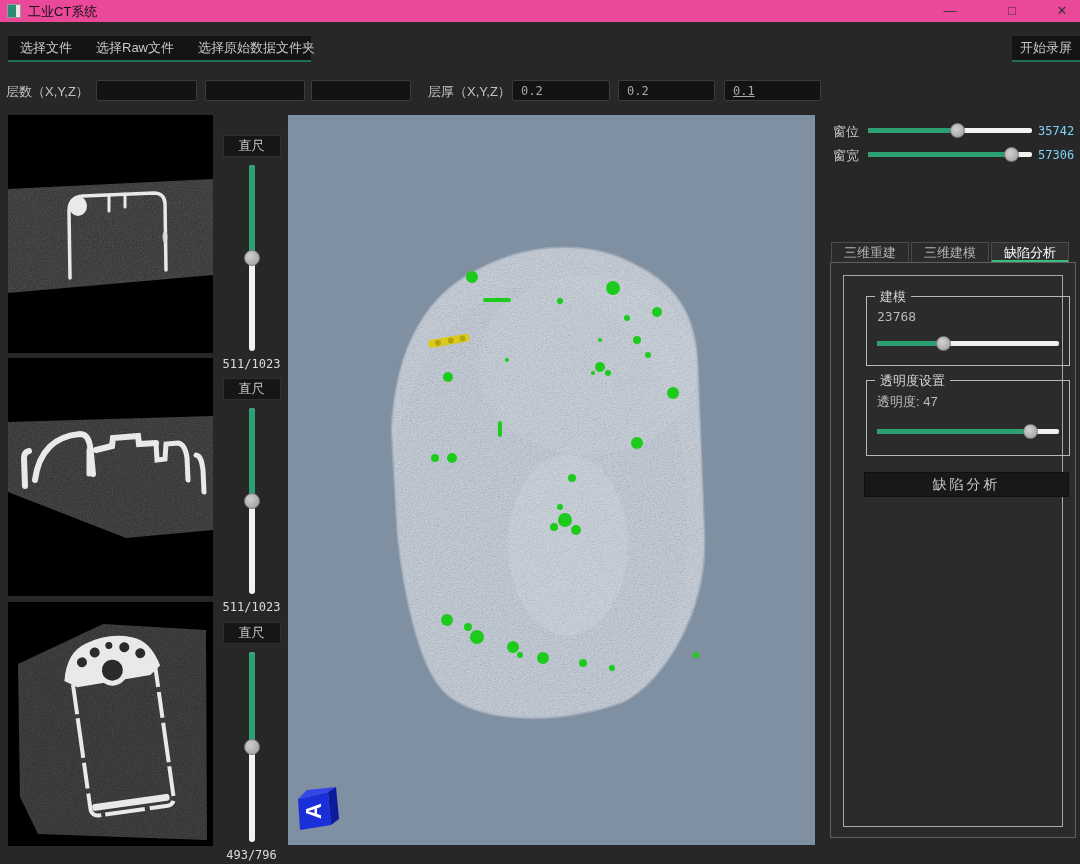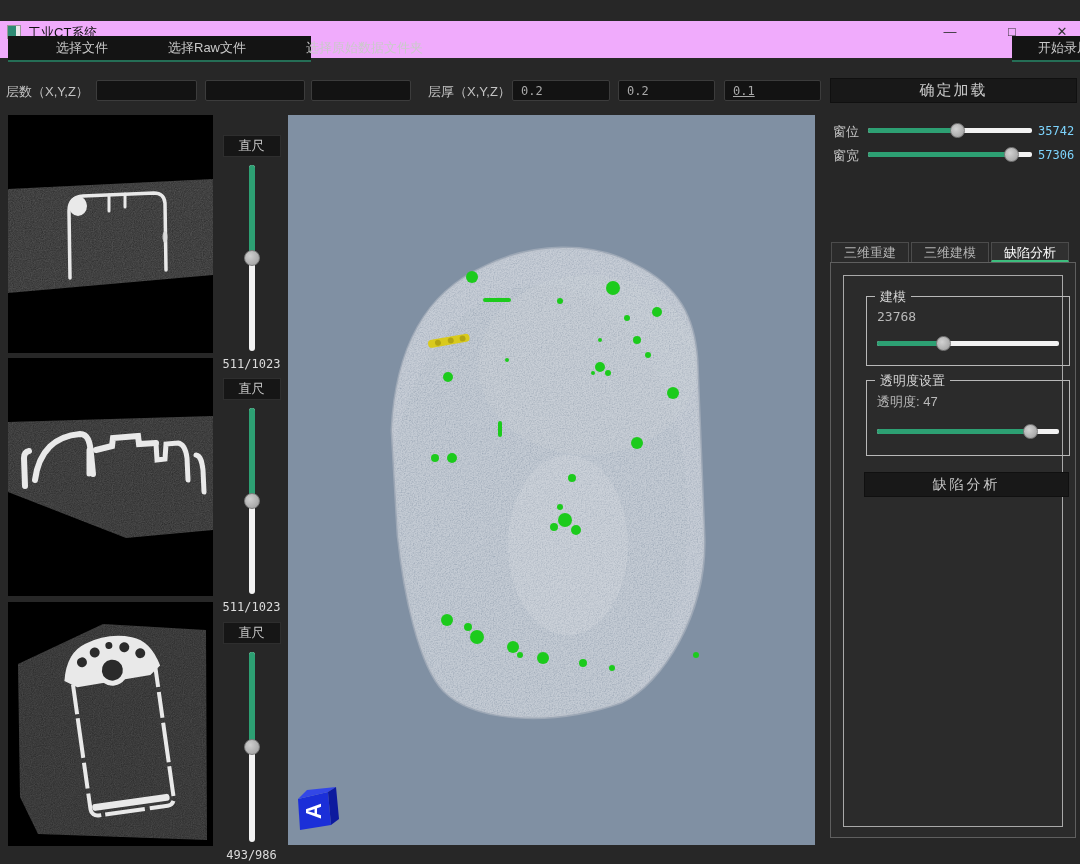--- a/index.html
+++ b/index.html
@@ -1,32 +1,32 @@
 <!DOCTYPE html>
 <html><head>
 <meta charset="utf-8">
 <style>
   * { margin:0; padding:0; box-sizing:border-box; }
   html,body { width:1080px; height:864px; background:#272727; overflow:hidden;
               font-family:"Liberation Sans", sans-serif; }
   #screen { position:absolute; top:0; left:0; width:1080px; height:864px; background:#272727; }
 
   
-  .titlebar { position:absolute; top:0; left:0; width:1080px; height:37px; background:#f0abfc;margin-top:21px; }
+  .titlebar { position:absolute; top:0; left:0; width:1080px; height:22px; background:#ec4899; }
   .app-icon { position:absolute; left:7px; top:4px; width:14px; height:14px; background:#e8e8e8; border:1px solid #9a9a9a; }
   .app-icon::before { content:""; position:absolute; left:0; top:0; width:8px; height:12px; background:#2e8b74; }
   .win-title { position:absolute; left:28px; top:3px; font-size:13px; color:#111; }
   .win-btn { position:absolute; top:0px; width:44px; height:22px; text-align:center; font-size:13px; color:#333; line-height:22px; }
   .win-min { left:928px; } .win-max { left:990px; } .win-close { left:1040px; }
 
   
   .toolstrip { position:absolute; top:36px; height:26px; background:#141414; border-bottom:2px solid #256e56; display:flex; align-items:center; }
   .toolstrip.left { left:8px; width:303px; }
   .toolstrip.right { left:1012px; width:68px; justify-content:center; }
-  .toolbtn { color:#c9c9c9; font-size:13px; padding:0 12px; background:transparent; border:none; cursor:pointer; white-space:nowrap; font-family:inherit;margin-left:36px; }
+  .toolbtn { color:#c9c9c9; font-size:13px; padding:0 12px; background:transparent; border:none; cursor:pointer; white-space:nowrap; font-family:inherit; }
 
   
   .param-label { position:absolute; top:83px; font-size:13px; color:#c3c3c3; white-space:nowrap; }
   .param-input { position:absolute; top:80px; height:21px; background:#131313; border:1px solid #3c3c3c; border-radius:2px;
                  color:#a9a9a9; font-size:12px; font-family:"DejaVu Sans Mono", monospace; padding-left:8px; }
 
   .dark-btn { background:#181818; color:#cacaca; border:1px solid #101010; text-align:center; cursor:pointer; font-family:inherit; }
   .load-btn { position:absolute; left:830px; top:78px; width:247px; height:25px; font-size:15px; letter-spacing:2px; }
 
   
@@ -90,21 +90,20 @@
   </div>
 
   <span class="param-label" style="left:6px;">层数（X,Y,Z）</span>
   <input class="param-input" style="left: 96px; width: 101px;" value="">
   <input class="param-input" style="left: 205px; width: 100px;" value="">
   <input class="param-input" style="left: 311px; width: 100px;" value="">
   <span class="param-label" style="left:428px;">层厚（X,Y,Z）</span>
   <input class="param-input" style="left: 512px; width: 98px;" value="0.2">
   <input class="param-input" style="left: 618px; width: 97px;" value="0.2">
   <input class="param-input" style="left: 724px; width: 97px; text-decoration: underline;" value="0.1">
-  <button class="dark-btn load-btn">确定加载</button>
 
   <svg class="slice-img" style="top:115px; height:238px;" viewBox="0 0 205 238">
     <defs>
       <filter id="n1">
           <feTurbulence type="fractalNoise" baseFrequency="0.9" numOctaves="2"></feTurbulence>
         <feColorMatrix type="matrix" values="0 0 0 0 1  0 0 0 0 1  0 0 0 0 1  0.8 0.8 0.8 0 -0.6"></feColorMatrix>
         </filter>
       <clipPath id="c1">
           <polygon points="0,74 205,64 205,160 0,178"></polygon>
         </clipPath>
@@ -187,21 +186,21 @@
     </div>
     <div class="pos-label">511/1023</div>
   </div>
 
   <div class="slider-col" style="top:605px;">
     <button class="ruler-btn">直尺</button>
     <div class="vtrack" style="height:190px;">
       <div class="vfill" style="height: 50%;"></div>
         <div class="vhandle" style="top: 50%;"></div>
     </div>
-    <div class="pos-label">493/986</div>
+    <div class="pos-label">493/796</div>
   </div>
 
   <div class="viewport">
     <svg width="527" height="730" viewBox="0 0 527 730">
       <defs>
         <filter id="nz">
             <feTurbulence type="fractalNoise" baseFrequency="0.75" numOctaves="2"></feTurbulence>
           <feColorMatrix type="matrix" values="0 0 0 0 1  0 0 0 0 1  0 0 0 0 1  0.9 0.9 0.9 0 -0.55"></feColorMatrix>
           </filter>
         <filter id="glow">

